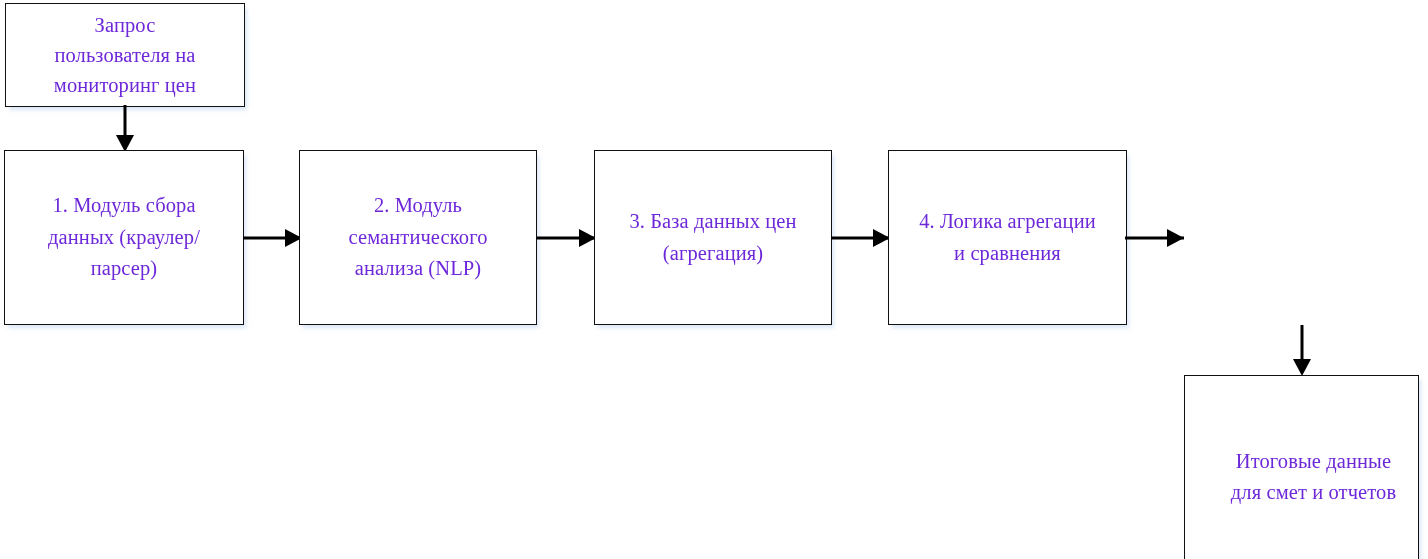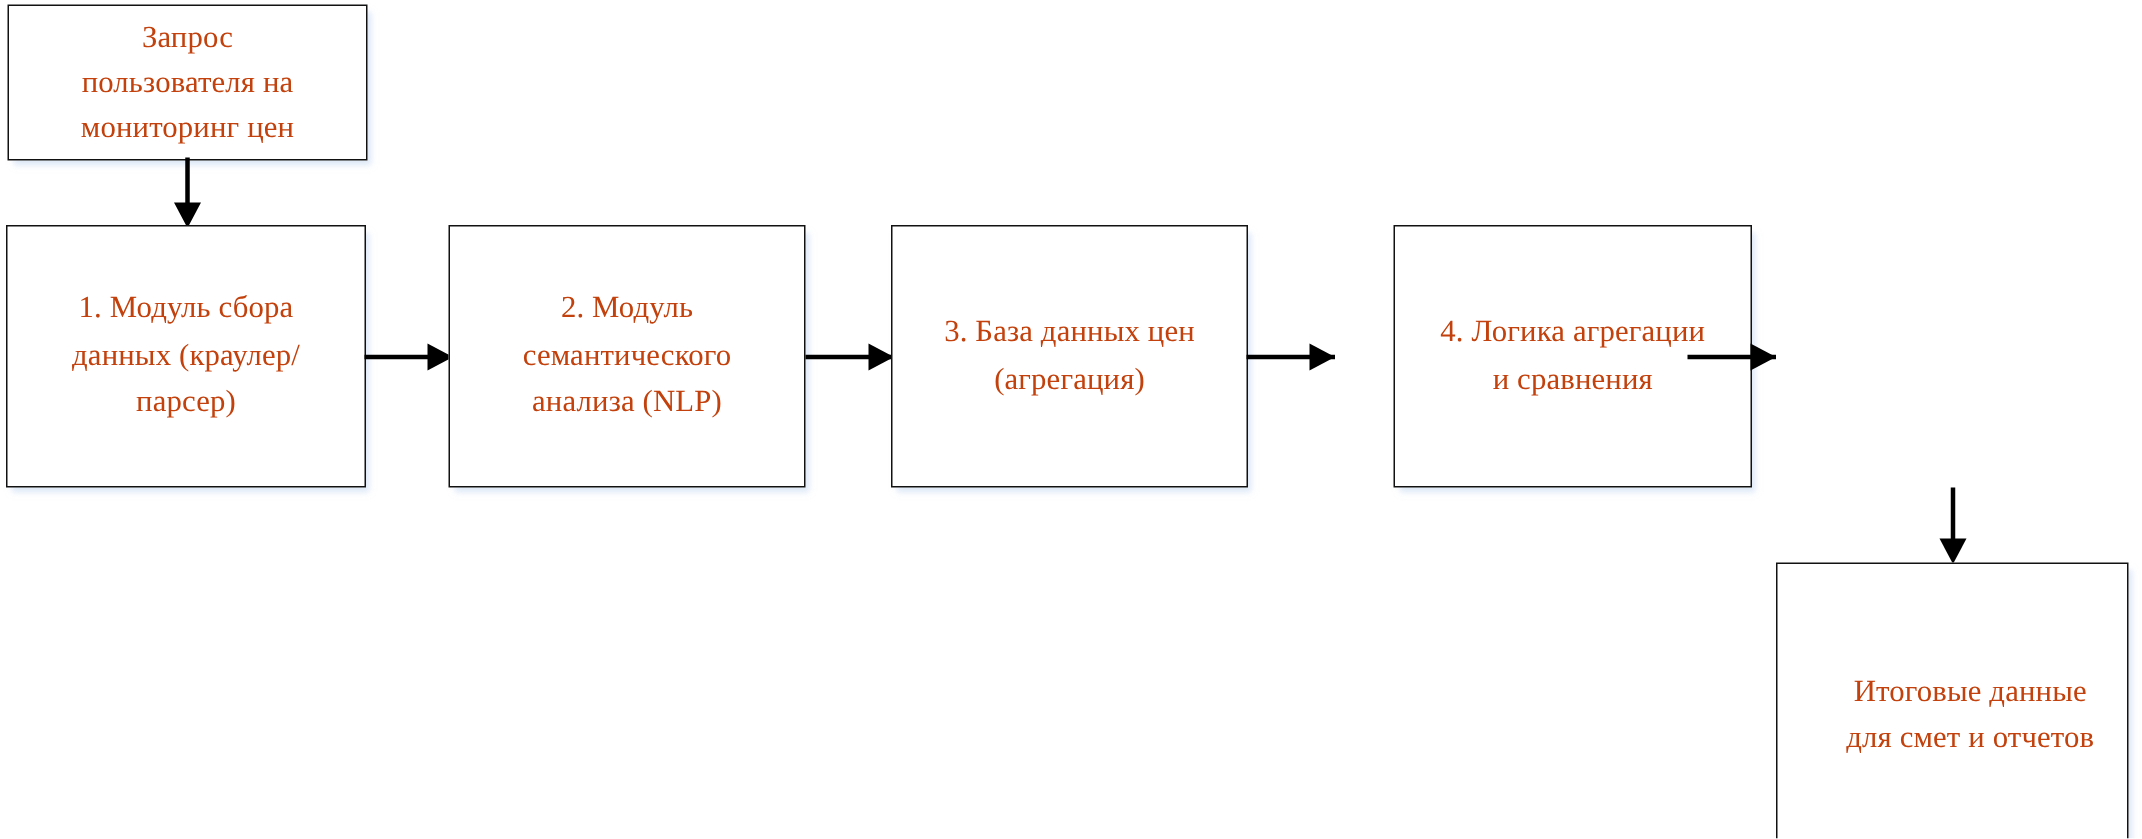--- a/index.html
+++ b/index.html
@@ -17,40 +17,40 @@
   }
   .node {
     position: absolute;
     box-sizing: border-box;
     background: #ffffff;
     border: 1.3px solid #111111;
     display: flex;
     align-items: center;
     justify-content: center;
     text-align: center;
-    color: #c2410c;
+    color: #6d28d9;
     box-shadow: 3px 4px 4px -1px rgba(190, 212, 238, 0.55);
   }
   .node .label {
     display: block;
     font-size: 20.5px;
     line-height: 1.53;
     letter-spacing: 0.1px;
     padding: 0 8px;
     white-space: pre-line;
   }
   
   #node-request { left: 5px;  top: 3px;   width: 240px; height: 104px; }
   #node-request .label { font-size: 20.5px; line-height: 1.48; }
 
   
   #node-collect  { left: 4px;    top: 150px; width: 240px; height: 175px; }
   #node-nlp      { left: 299px;  top: 150px; width: 238px; height: 175px; }
   #node-db       { left: 594px;  top: 150px; width: 238px; height: 175px; }
-  #node-logic    { left: 888px;  top: 150px; width: 239px; height: 175px; margin-left: 41px; }
+  #node-logic    { left: 888px;  top: 150px; width: 239px; height: 175px; }
   #node-ui       { left: 1182px; top: 150px; width: 237px; height: 175px; }
 
   
   #node-output   { left: 1184px; top: 375px; width: 235px; height: 204px; padding-left: 24px; }
 
   
   .arrow { position: absolute; }
   .arrow .shaft-h {
     position: absolute;
     left: 0; top: 50%;

